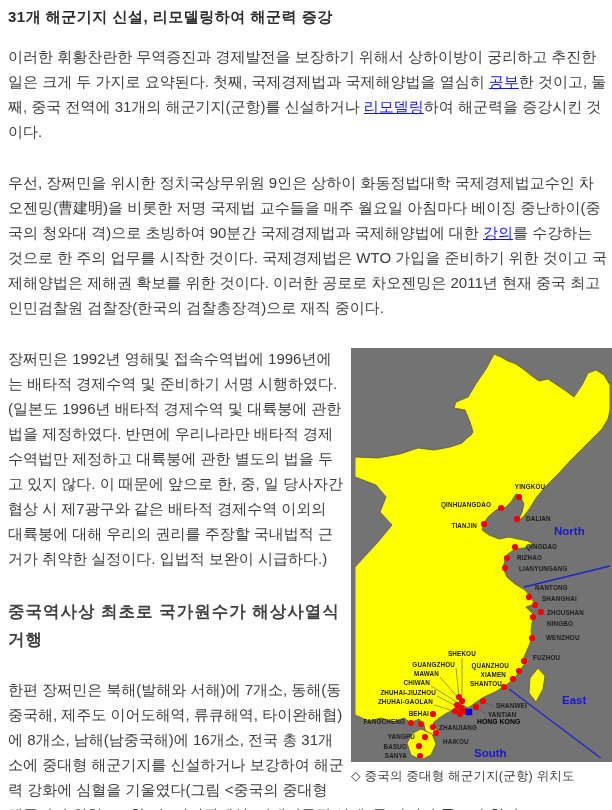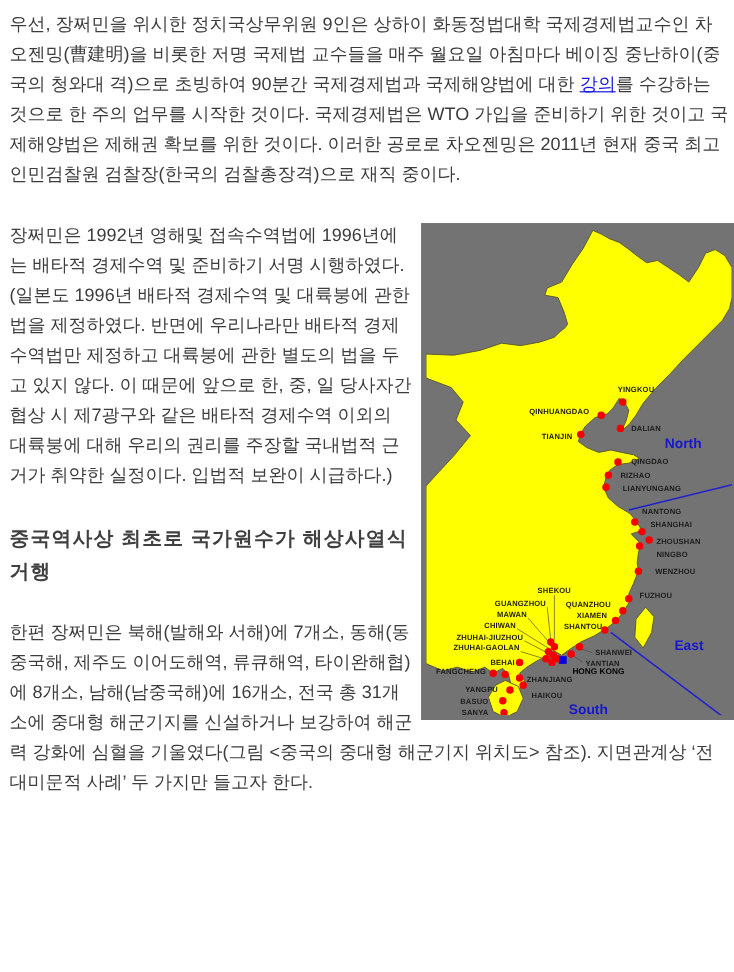--- a/index.html
+++ b/index.html
@@ -26,21 +26,23 @@
   .port-label { font-family:"Liberation Sans","DejaVu Sans",sans-serif; font-size:6.3px; font-weight:700; fill:#1c1c1c; letter-spacing:0.15px; }
   .hk-label { font-family:"Liberation Sans","DejaVu Sans",sans-serif; font-size:6.9px; font-weight:700; fill:#000000; }
   .fleet-label { font-family:"Liberation Sans","DejaVu Sans",sans-serif; font-size:11.5px; font-weight:700; fill:#1717cf; }
   .clear { clear:both; }
 </style>
 </head>
 <body>
 
 <div class="page">
 
+  <h1 class="article-title">31개 해군기지 신설, 리모델링하여 해군력 증강</h1>
 
+  <p class="body-para">이러한 휘황찬란한 무역증진과 경제발전을 보장하기 위해서 상하이방이 궁리하고 추진한 일은 크게 두 가지로 요약된다. 첫째, 국제경제법과 국제해양법을 열심히 <a href="#" class="inline-link">공부</a>한 것이고, 둘째, 중국 전역에 31개의 해군기지(군항)를 신설하거나 <a href="#" class="inline-link">리모델링</a>하여 해군력을 증강시킨 것이다.</p>
 
   <p class="body-para">우선, 장쩌민을 위시한 정치국상무위원 9인은 상하이 화동정법대학 국제경제법교수인 차오젠밍(曹建明)을 비롯한 저명 국제법 교수들을 매주 월요일 아침마다 베이징 중난하이(중국의 청와대 격)으로 초빙하여 90분간 국제경제법과 국제해양법에 대한 <a href="#" class="inline-link">강의</a>를 수강하는 것으로 한 주의 업무를 시작한 것이다. 국제경제법은 WTO 가입을 준비하기 위한 것이고 국제해양법은 제해권 확보를 위한 것이다. 이러한 공로로 차오젠밍은 2011년 현재 중국 최고인민검찰원 검찰장(한국의 검찰총장격)으로 재직 중이다.</p>
 
   <div class="map-float">
     <div class="map-box">
       <svg viewBox="0 0 255 406" xmlns="http://www.w3.org/2000/svg">
         <g transform="translate(3,25)">
           <path class="land" d="M136,-23 L128,-8 L119,5 L110,20 L98,25 L96,31 L107,33 L112,45 L115,55 L113,58 L108,62 L104,66 L92,70 L76,73 L60,71 L42,77 L20,81 L-3,80 L-3,100 L18,108 L28,120 L22,135 L34,148 L20,165 L8,178 L-3,190 L-3,338 L11,344 L23,341 L36,345 L46,341 L53,346 L61,342 L66,348 L68,356 L75,359 L79,352 L75,346 L81,341 L89,336 L97,332 L103,327 L110,331 L117,326 L126,320 L137,315 L147,309 L156,302 L162,294 L167,286 L166,280 L170,271 L174,261 L173,254 L174,246 L176,238 L168,230 L177,227 L172,219 L167,213 L157,207 L149,200 L145,191 L147,183 L150,177 L157,172 L166,171 L175,167 L170,164 L160,162 L151,160 L141,162 L131,158 L124,153 L126,146 L130,140 L138,133 L148,130 L153,125 L158,117 L162,119 L166,127 L164,135 L160,144 L166,139 L172,131 L178,121 L188,109 L200,97 L212,84 L224,72 L234,62 L244,52 L250,42 L252,33 L252,8 L246,-2 L238,-7 L230,-4 L224,8 L216,20 L208,14 L199,8 L190,2 L181,4 L174,-1 L165,-8 L158,-13 L150,-16 L143,-20 Z"></path>
           <path class="land" d="M180,291 L187,299 L185,312 L178,325 L171,316 L172,301 Z"></path>
           <path class="land" d="M63,352 L74,357 L78,367 L73,378 L63,383 L53,378 L49,366 L55,356 Z"></path>
@@ -121,20 +123,21 @@
               <text x="57" y="362" text-anchor="end" class="port-label">YANGPU</text>
               <text x="49" y="372" text-anchor="end" class="port-label">BASUO</text>
               <text x="49" y="381" text-anchor="end" class="port-label">SANYA</text>
               <text x="196" y="158" class="fleet-label">North</text>
               <text x="204" y="327" class="fleet-label">East</text>
               <text x="116" y="380" class="fleet-label">South</text>
             </g>
         </g>
       </svg>
     </div>
+    <div class="map-caption">◇ 중국의 중대형 해군기지(군항) 위치도</div>
   </div>
 
   <p class="body-para">장쩌민은 1992년 영해및 접속수역법에 1996년에는 배타적 경제수역 및 준비하기 서명 시행하였다. (일본도 1996년 배타적 경제수역 및 대륙붕에 관한 법을 제정하였다. 반면에 우리나라만 배타적 경제수역법만 제정하고 대륙붕에 관한 별도의 법을 두고 있지 않다. 이 때문에 앞으로 한, 중, 일 당사자간 협상 시 제7광구와 같은 배타적 경제수역 이외의 대륙붕에 대해 우리의 권리를 주장할 국내법적 근거가 취약한 실정이다. 입법적 보완이 시급하다.)</p>
 
   <h2 class="section-heading">중국역사상 최초로 국가원수가 해상사열식 거행</h2>
 
   <p class="body-para">한편 장쩌민은 북해(발해와 서해)에 7개소, 동해(동중국해, 제주도 이어도해역, 류큐해역, 타이완해협)에 8개소, 남해(남중국해)에 16개소, 전국 총 31개소에 중대형 해군기지를 신설하거나 보강하여 해군력 강화에 심혈을 기울였다(그림 &lt;중국의 중대형 해군기지 위치도&gt; 참조). 지면관계상 ‘전대미문적 사례’ 두 가지만 들고자 한다.</p>
 
   <div class="clear"></div>
 </div>

